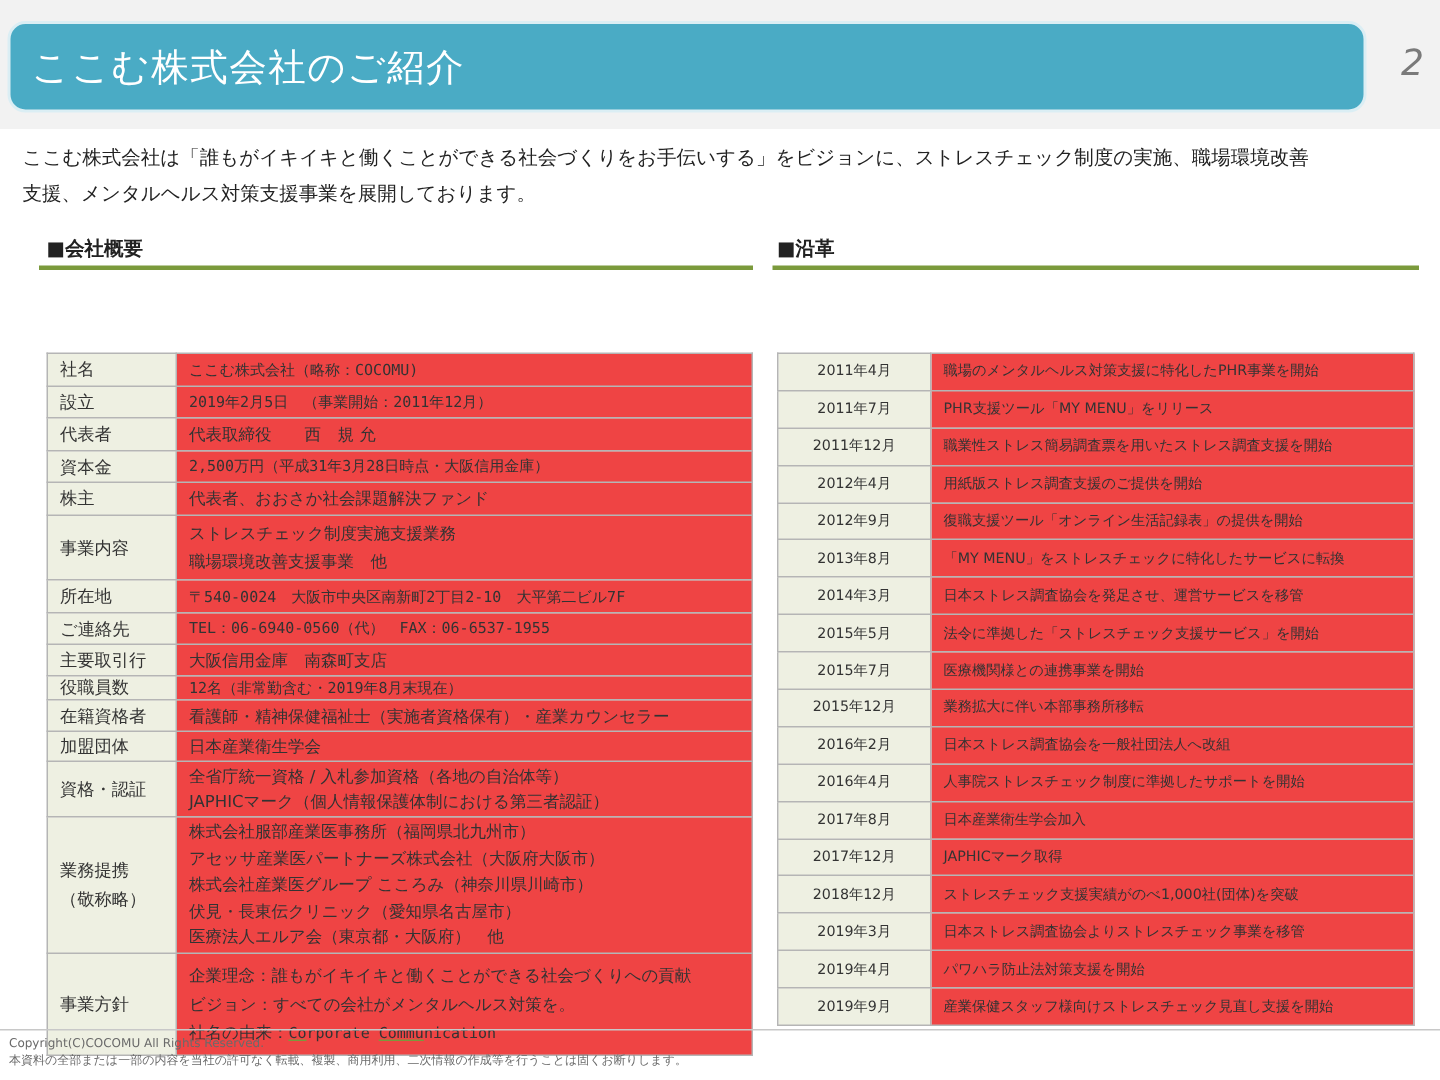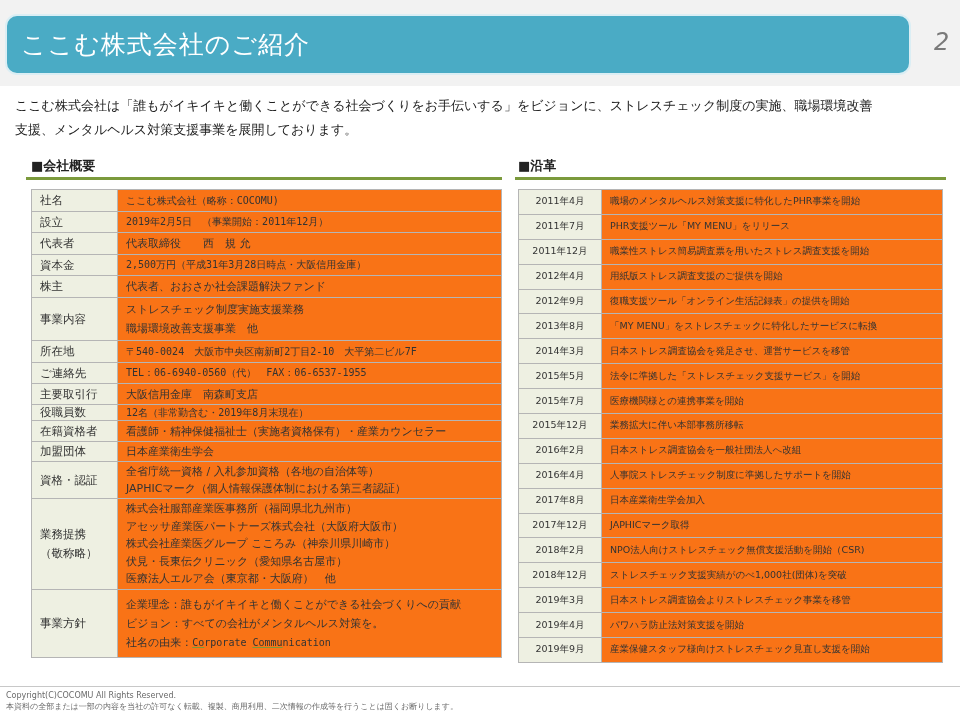--- a/index.html
+++ b/index.html
@@ -23,30 +23,30 @@
   .intro {
     position: absolute; left: 15px; top: 94px; width: 930px;
     font-size: 13px; line-height: 24px; color: #222;
   }
 
   .section-head {
     position: absolute; font-size: 13px; font-weight: bold; color: #222;
   }
   .green-rule { position: absolute; height: 3px; background: #7b9a3c; }
 
-  table.info { position: absolute; border-collapse: collapse; font-size: 11px; color: #333; }
+  table.info { position: absolute; border-collapse: collapse; font-size: 11px; color: #333; margin-top: 46px; }
   table.info td { border: 1.5px solid #b5b5b5; padding: 0 8px; vertical-align: middle; }
   table.info td.lab { background: #eef0e2; }
-  table.info td.val { background: #f97316; }
+  table.info td.val { background: #ef4444; }
   .val-line { display: block; line-height: 19px; }
 
   #company { left: 31px; top: 189px; width: 471px; }
   #company td.lab { width: 86px; font-size: 11.5px; }
   #history { left: 518px; top: 189px; width: 425px; font-size: 9.5px; }
-  #history td.lab { width: 83px; text-align: center; }
+  #history td.lab { width: 102px; text-align: center; }
   #history tr { height: 24.9px; }
 
   .u { text-decoration: underline; text-decoration-color: #7b9a3c; color: #333; }
   .mono { font-family: "DejaVu Sans Mono", monospace; font-size: 10px; }
 
   .footer-line { position: absolute; left: 0; top: 686px; width: 960px; height: 1px; background: #c8c8c8; }
   .footer { position: absolute; left: 6px; top: 690px; font-size: 8px; color: #6a6a6a; line-height: 11px; }
 </style>
 </head>
 <body>
@@ -204,24 +204,20 @@
       </tr>
       <tr>
         <td class="lab">2017年8月</td>
         <td class="val">日本産業衛生学会加入</td>
       </tr>
       <tr>
         <td class="lab">2017年12月</td>
         <td class="val">JAPHICマーク取得</td>
       </tr>
       <tr>
-        <td class="lab">2018年2月</td>
-        <td class="val">NPO法人向けストレスチェック無償支援活動を開始（CSR)</td>
-      </tr>
-      <tr>
         <td class="lab">2018年12月</td>
         <td class="val">ストレスチェック支援実績がのべ1,000社(団体)を突破</td>
       </tr>
       <tr>
         <td class="lab">2019年3月</td>
         <td class="val">日本ストレス調査協会よりストレスチェック事業を移管</td>
       </tr>
       <tr>
         <td class="lab">2019年4月</td>
         <td class="val">パワハラ防止法対策支援を開始</td>

